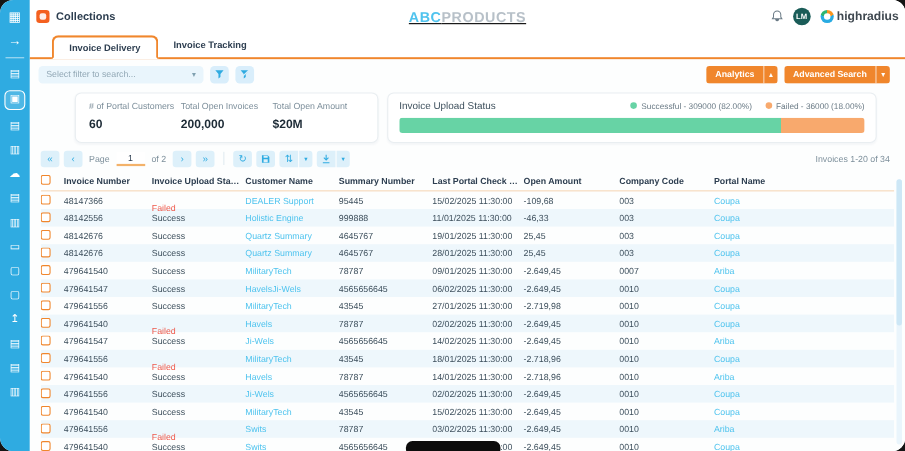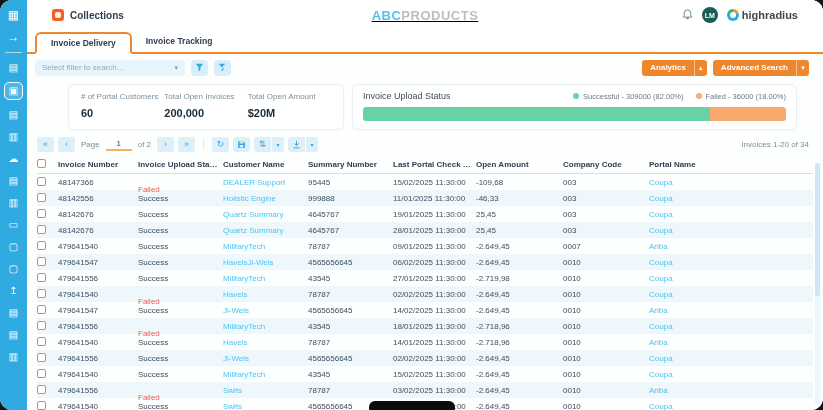--- a/index.html
+++ b/index.html
@@ -10,39 +10,39 @@
   .sidebar { position:absolute; left:0; top:0; bottom:0; width:27px; background:#2fabe1; z-index:5;
              display:flex; flex-direction:column; align-items:center; padding-top:8px; gap:7px; }
   .sb-icon { width:16px; height:15px; color:#fff; font-size:10px; line-height:15px; text-align:center; cursor:pointer; flex:0 0 auto; }
   .sb-icon.big { font-size:12px; }
   .sb-icon.active { width:19px; height:18px; border:1.5px solid #fff; border-radius:5px; line-height:15px; background:rgba(255,255,255,.15); }
   .sb-divider { width:17px; height:1px; background:rgba(255,255,255,.6); flex:0 0 auto; }
 
   
   .main { position:absolute; left:27px; right:0; top:0; bottom:0; display:flex; flex-direction:column; background:#fdfefe; }
 
-  .topbar { height:30px; background:#fff; display:flex; align-items:center; padding:0 25px; position:relative; flex:0 0 auto; }
+  .topbar { height:30px; background:#fff; display:flex; align-items:center; padding:0 6px; position:relative; flex:0 0 auto; }
   .topbar-left { display:flex; align-items:center; gap:6px; }
   .collections-logo { width:12px; height:12px; border-radius:3px; background:#f4601f; position:relative; }
   .collections-logo::after { content:""; position:absolute; left:3px; top:3px; width:6px; height:6px; border-radius:2px; background:#fff; opacity:.9; }
   .app-title { font-size:10px; font-weight:700; color:#2d3e50; }
   .brand { position:absolute; left:50%; transform:translateX(-50%); font-size:13px; font-weight:700; letter-spacing:.5px;text-decoration:underline; }
   .brand-abc { color:#4fc3ee; }
   .brand-rest { color:#b7c0c8; }
   .topbar-right { margin-left:auto; display:flex; align-items:center; gap:9px; }
   .bell { color:#6b7b86; display:flex; cursor:pointer; }
   .avatar { width:16px; height:16px; border-radius:50%; background:#1a5c58; color:#fff; font-size:7px; font-weight:700;
             display:flex; align-items:center; justify-content:center; cursor:pointer; }
   .hr-logo { display:flex; align-items:center; gap:3px; }
   .hr-circle { width:12px; height:12px; border-radius:50%;
                background:conic-gradient(#f7941e 0 22%, #29abe2 22% 78%, #2bb573 78% 100%); position:relative; }
   .hr-circle::after { content:""; position:absolute; left:3px; top:3px; width:6px; height:6px; border-radius:50%; background:#fff; }
   .hr-text { font-size:11px; font-weight:700; color:#3f4850; }
 
-  .tabs { height:24px; background:#fff; border-bottom:2px solid #f0862c; display:flex; align-items:flex-end; padding-left:8px; flex:0 0 auto;text-align:center; }
+  .tabs { height:24px; background:#fff; border-bottom:2px solid #f0862c; display:flex; align-items:flex-end; padding-left:20px; flex:0 0 auto;text-align:center; }
   .tab { height:22px; display:flex; align-items:center; padding:0 14px; font-size:8.5px; font-weight:700; color:#2d3e50; cursor:pointer; }
   .tab.active { border:2px solid #f0862c; border-bottom:2px solid #fff; margin-bottom:-2px; border-radius:6px 6px 0 0; background:#fff; z-index:1; }
 
   .filter-row { height:27px; display:flex; align-items:center; gap:6px; padding:0 14px 0 8px; background:#fdfefe; flex:0 0 auto; }
   .filter-select { width:150px; height:16px; background:#e9f5fc; border-radius:4px; display:flex; align-items:center;
                    padding:0 7px; font-size:8px; color:#93a9b6; cursor:pointer; }
   .filter-select .caret { margin-left:auto; font-size:7px; color:#7fa0b0; }
   .icon-btn { width:17px; height:16px; background:#d9eefb; border:none; border-radius:4px; color:#2fabe1;
               display:flex; align-items:center; justify-content:center; cursor:pointer; }
   .spacer { flex:1; }

